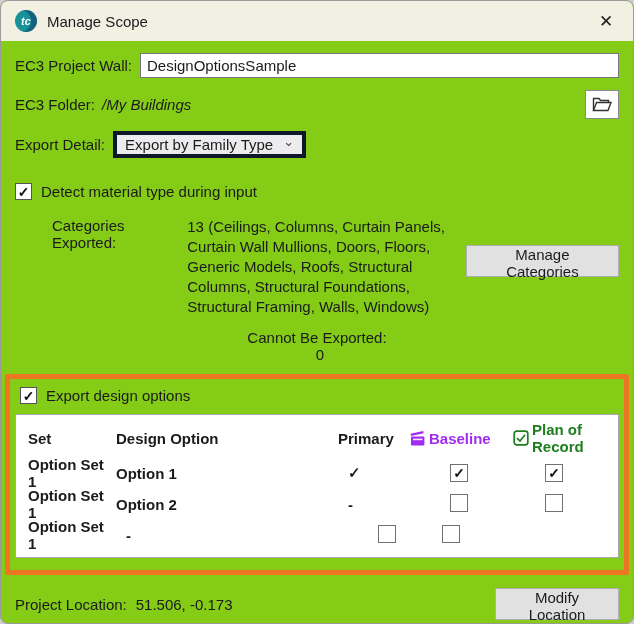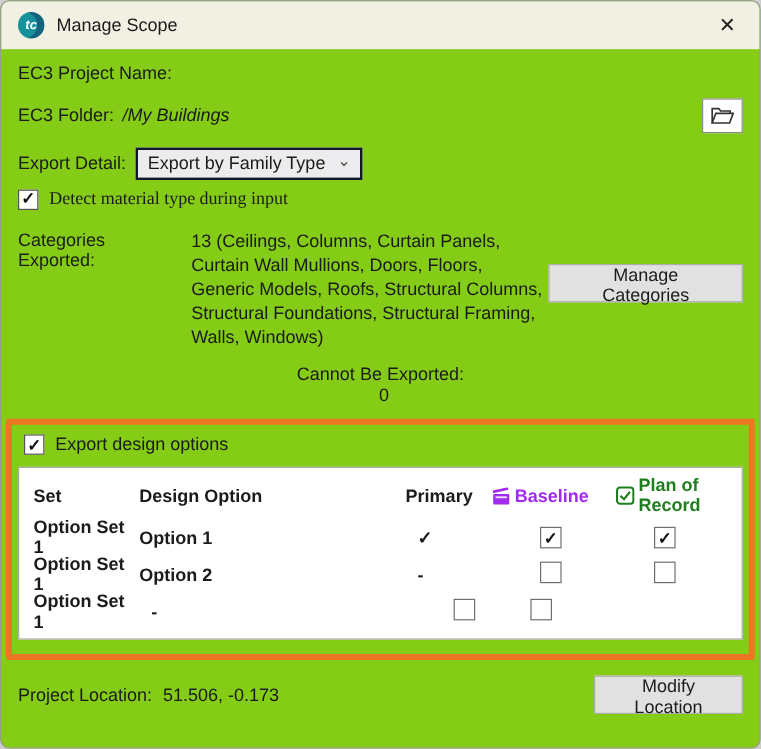--- a/index.html
+++ b/index.html
@@ -39,32 +39,32 @@
     font-family:"Liberation Sans", sans-serif; font-size:15px; padding:0 6px; color:#1b1b1b;
   }
   .folder-row{margin-top:11px; height:30px;}
   .folder-value{font-style:italic; margin-left:7px;}
   .icon-btn{
     margin-left:auto; width:34px; height:29px; background:#fff;
     border:1px solid #8a8a8a; display:flex; align-items:center; justify-content:center; cursor:pointer;
   }
   .detail-row{margin-top:12px;}
   .combo{
-    margin-left:8px; height:27px; background:#ececee; border:2px solid #0f172a;
+    margin-left:8px; height:27px; background:#ececee; border:4px solid #0f172a;
     display:inline-flex; align-items:center; padding:0 8px; cursor:pointer;
   }
   .combo .chevron{margin-left:10px; font-size:13px; color:#444; line-height:10px; transform:translateY(-3px);}
-  .check-row{margin-top:8px;font-family:Liberation Serif, serif;}
+  .check-row{margin-top:25px;}
   .cb{
     width:17px; height:17px; min-width:17px; background:#fff; border:1px solid #555;
     display:inline-flex; align-items:center; justify-content:center; cursor:pointer;
   }
   .cb.checked::after{content:"✓"; font-size:14px; font-weight:bold; color:#111; line-height:1;}
   .cb-label{margin-left:9px;}
-  .cats-row{margin-top:17px; display:flex; align-items:flex-start;}
+  .cats-row{margin-top:17px; display:flex; align-items:flex-start;margin-left:37px;}
   .cats-value{width:306px; margin-left:7px; line-height:20px;}
   .push-btn{
     background:var(--btn); border:1px solid var(--btnBorder); font-family:"Liberation Sans", sans-serif;
     font-size:15px; color:#1b1b1b; height:32px; padding:0 16px; cursor:pointer;
   }
   .cats-row .push-btn{margin-left:auto; align-self:center; transform:translateY(-6px);}
   .cannot-row{margin-top:12px;flex-direction:column;}
   .cannot-row .static:last-child{margin-left:6px;}
   
   .highlight-box{
@@ -101,21 +101,22 @@
 
   <div class="titlebar">
     <div class="app-icon">tc</div>
     <div class="title">Manage Scope</div>
     <button class="close-btn">✕</button>
   </div>
 
   <div class="body">
 
     <div class="row name-row">
-      <label>EC3 Project Name:</label>
+      <label>EC3 Project Wall:</label>
+      <input type="text" value="DesignOptionsSample" style="">
     </div>
 
     <div class="row folder-row">
       <label>EC3 Folder:</label>
       <span class="static folder-value">/My Buildings</span>
       <button class="icon-btn">
         <span>
           <svg class="icon-svg" width="20" height="16" viewBox="0 0 20 16">
             <path d="M1.5 14.5 L1.5 2.5 L7 2.5 L8.5 4.5 L16.5 4.5 L16.5 6.5" fill="none" stroke="#333" stroke-width="1.4"></path>
             <path d="M1.5 14.5 L4.5 6.5 L19 6.5 L16 14.5 Z" fill="none" stroke="#333" stroke-width="1.4"></path>

